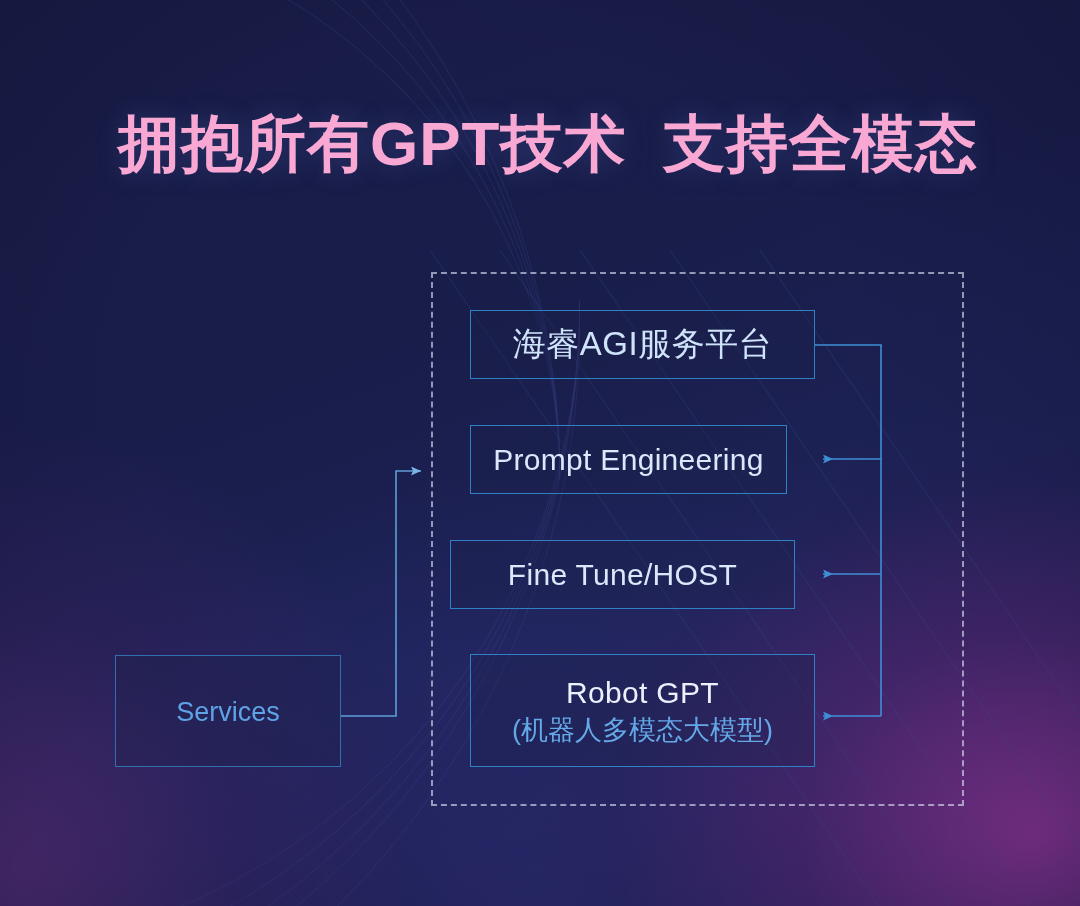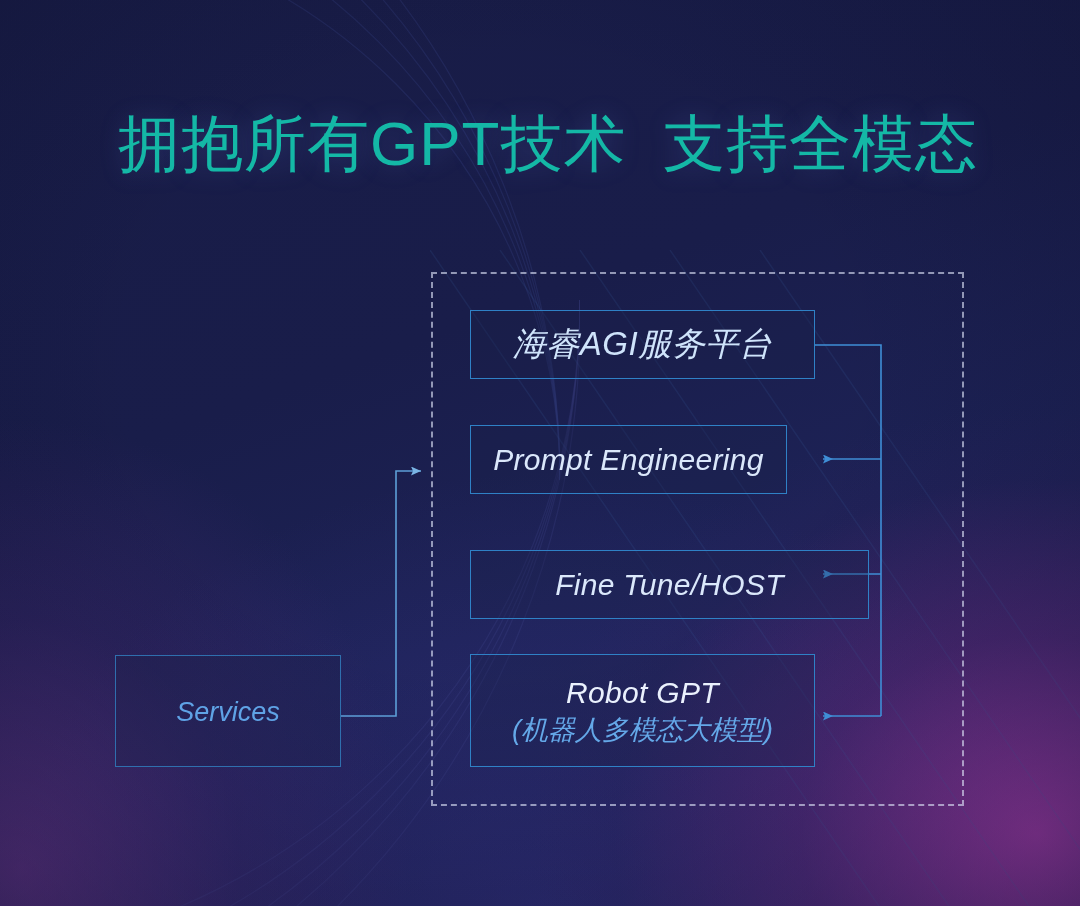--- a/index.html
+++ b/index.html
@@ -39,24 +39,24 @@
     background: radial-gradient(ellipse 900px 760px at 45% 40%, rgba(0,0,0,0) 40%, rgba(8,9,34,0.35) 100%);
   }
 
   
   .title {
     position: absolute;
     left: 118px;
     top: 108px;
     font-size: 62px;
     line-height: 1.16;
-    color: #14b8a6;
+    color: #f9a8d4;
     letter-spacing: 1px;
     white-space: pre;
-    font-weight: 400;
+    font-weight: 700;
     text-shadow: 0 0 26px rgba(120,150,255,0.22);
   }
 
   
   .dashed-region {
     position: absolute;
     left: 431px;
     top: 272px;
     width: 533px;
     height: 534px;
@@ -67,21 +67,20 @@
   
   .node {
     position: absolute;
     box-sizing: border-box;
     border: 1.6px solid #2f81c6;
     background: rgba(25, 32, 74, 0.30);
     display: flex;
     flex-direction: column;
     justify-content: center;
     text-align: center;
-    font-style: italic;
   }
   .node .l1 { display: block; }
   .node .l2 { display: block; }
 
   #node-platform {
     left: 470px; top: 310px; width: 345px; height: 69px;
   }
   #node-platform .l1 {
     font-size: 33px;
     color: #cfe4fb;
@@ -91,21 +90,21 @@
   #node-prompt {
     left: 470px; top: 425px; width: 317px; height: 69px;
   }
   #node-prompt .l1 {
     font-size: 30px;
     color: #dbe8fb;
     letter-spacing: .3px;
   }
 
   #node-finetune {
-    left: 470px; top: 540px; width: 399px; height: 69px; margin-top: 10px;
+    left: 450px; top: 540px; width: 345px; height: 69px;
   }
   #node-finetune .l1 {
     font-size: 30px;
     color: #dbe8fb;
     letter-spacing: .3px;
   }
 
   #node-robot {
     left: 470px; top: 654px; width: 345px; height: 113px;
     padding-top: 2px;

